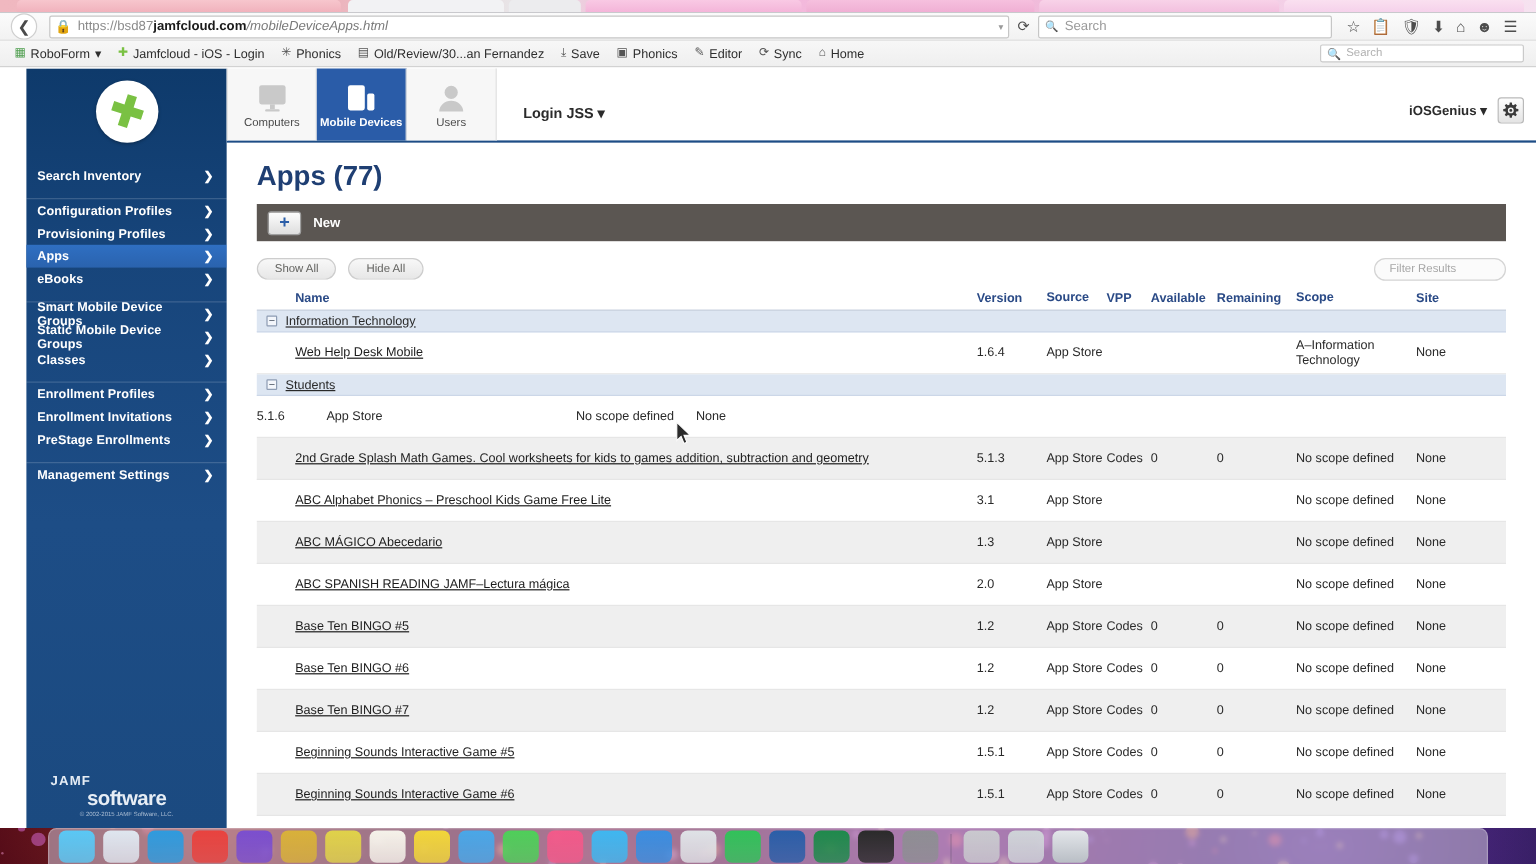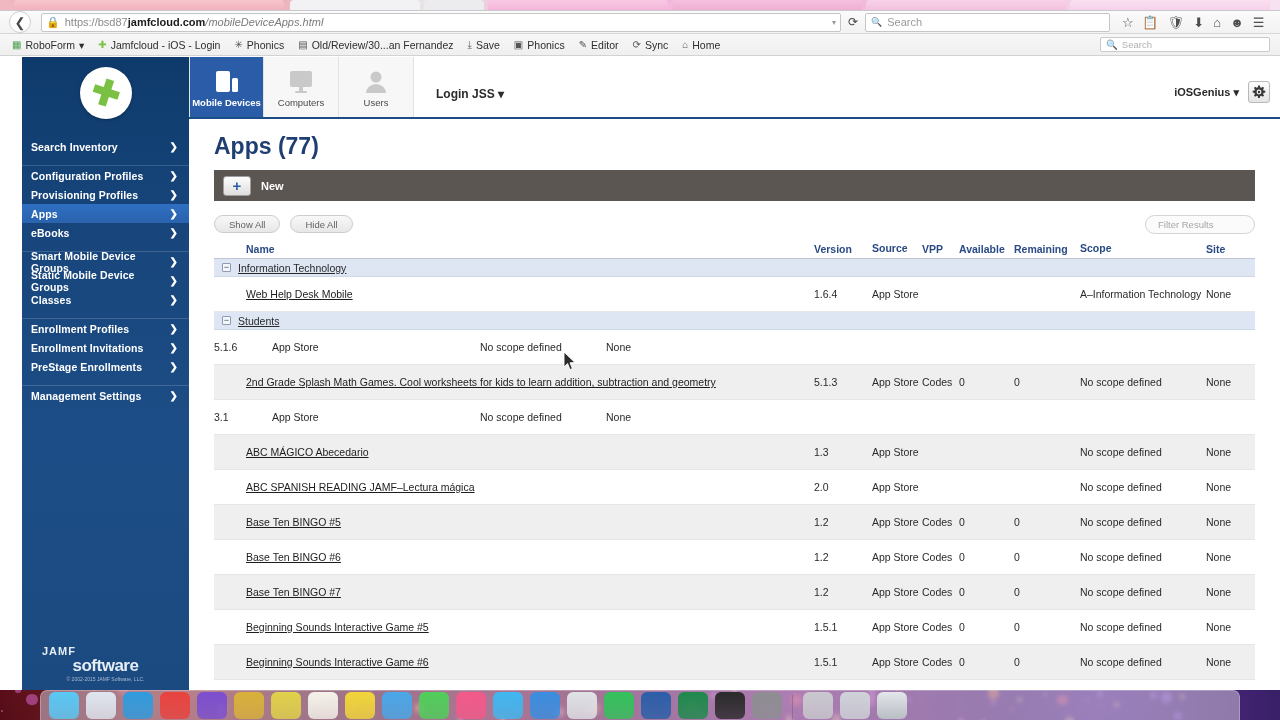--- a/index.html
+++ b/index.html
@@ -233,21 +233,21 @@
     display:flex; align-items:center; justify-content:center;
     font-size: 9px; line-height: 1; color:#45505f; border-radius:1px;
   }
   .group-label { text-decoration: underline; font-size: 10.5px; }
   .applink { color:#1d1d1d; text-decoration: underline; }
   .c-version  { width: 58px; }
   .c-source   { width: 50px; line-height: 1.15; }
   .c-vpp      { width: 37px; }
   .c-available{ width: 55px; }
   .c-remaining{ width: 66px; }
-  .c-scope    { width: 126px; line-height:1.15; }
+  .c-scope    { width: 100px; line-height:1.15; }
   .c-site     { width: 45px; text-align:left; }
   .thead .c-name { padding-left: 32px; }
 
   
   .cursor {
     position:absolute; left: 563px; top: 294px;
     width: 0; height: 0; pointer-events:none; z-index: 50;
   }
 
   
@@ -621,38 +621,38 @@
       <div class="jamf-logo">
         <div class="l1">
           <span class="jm">JAMF</span>
           <span>software</span>
         </div>
         <div class="l2">© 2002-2015 JAMF Software, LLC.</div>
       </div>
     </div>
 
     <div class="topbar">
-      <div class="seg active">
-        <span class="glyph">
-          <svg width="26" height="24" viewBox="0 0 26 24">
-              <rect x="2" y="1" width="14" height="21" rx="2" fill="#ffffff"></rect>
-              <rect x="18" y="8" width="6" height="14" rx="1.5" fill="#ffffff"></rect>
-            </svg>
-        </span>
-        <span>Mobile Devices</span>
-      </div>
       <div class="seg">
         <span class="glyph">
           <svg width="26" height="24" viewBox="0 0 26 24">
               <rect x="2" y="1" width="22" height="16" rx="2" fill="#c9c9c9"></rect>
               <rect x="11" y="17" width="4" height="4" fill="#c9c9c9"></rect>
               <rect x="7" y="21" width="12" height="2" rx="1" fill="#c9c9c9"></rect>
             </svg>
         </span>
         <span>Computers</span>
+      </div>
+      <div class="seg active">
+        <span class="glyph">
+          <svg width="26" height="24" viewBox="0 0 26 24">
+              <rect x="2" y="1" width="14" height="21" rx="2" fill="#ffffff"></rect>
+              <rect x="18" y="8" width="6" height="14" rx="1.5" fill="#ffffff"></rect>
+            </svg>
+        </span>
+        <span>Mobile Devices</span>
       </div>
       <div class="seg">
         <span class="glyph">
           <svg width="26" height="24" viewBox="0 0 26 24">
               <circle cx="13" cy="7" r="5.5" fill="#c9c9c9"></circle>
               <path d="M3 23 a10 9 0 0 1 20 0 Z" fill="#c9c9c9"></path>
             </svg>
         </span>
         <span>Users</span>
       </div>
@@ -718,30 +718,31 @@
             <div class="trow">
               <div class="c-version">5.1.6</div>
               <div class="c-source">App Store</div>
               <div class="c-vpp"></div>
               <div class="c-available"></div>
               <div class="c-remaining"></div>
               <div class="c-scope">No scope defined</div>
               <div class="c-site">None</div>
             </div>
             <div class="trow alt">
-              <div class="c-name"><span class="applink">2nd Grade Splash Math Games. Cool worksheets for kids to learn addition, subtraction and geometry</span></div>
+              <div class="c-name"><span class="applink">2nd Grade Splash Math Games. Cool worksheets for kids to games addition, subtraction and geometry</span></div>
               <div class="c-version">5.1.3</div>
               <div class="c-source">App Store</div>
               <div class="c-vpp">Codes</div>
               <div class="c-available">0</div>
               <div class="c-remaining">0</div>
               <div class="c-scope">No scope defined</div>
               <div class="c-site">None</div>
             </div>
             <div class="trow">
+              <div class="c-name"><span class="applink">ABC Alphabet Phonics – Preschool Kids Game Free Lite</span></div>
               <div class="c-version">3.1</div>
               <div class="c-source">App Store</div>
               <div class="c-vpp"></div>
               <div class="c-available"></div>
               <div class="c-remaining"></div>
               <div class="c-scope">No scope defined</div>
               <div class="c-site">None</div>
             </div>
             <div class="trow alt">
               <div class="c-name"><span class="applink">ABC MÁGICO Abecedario</span></div>

